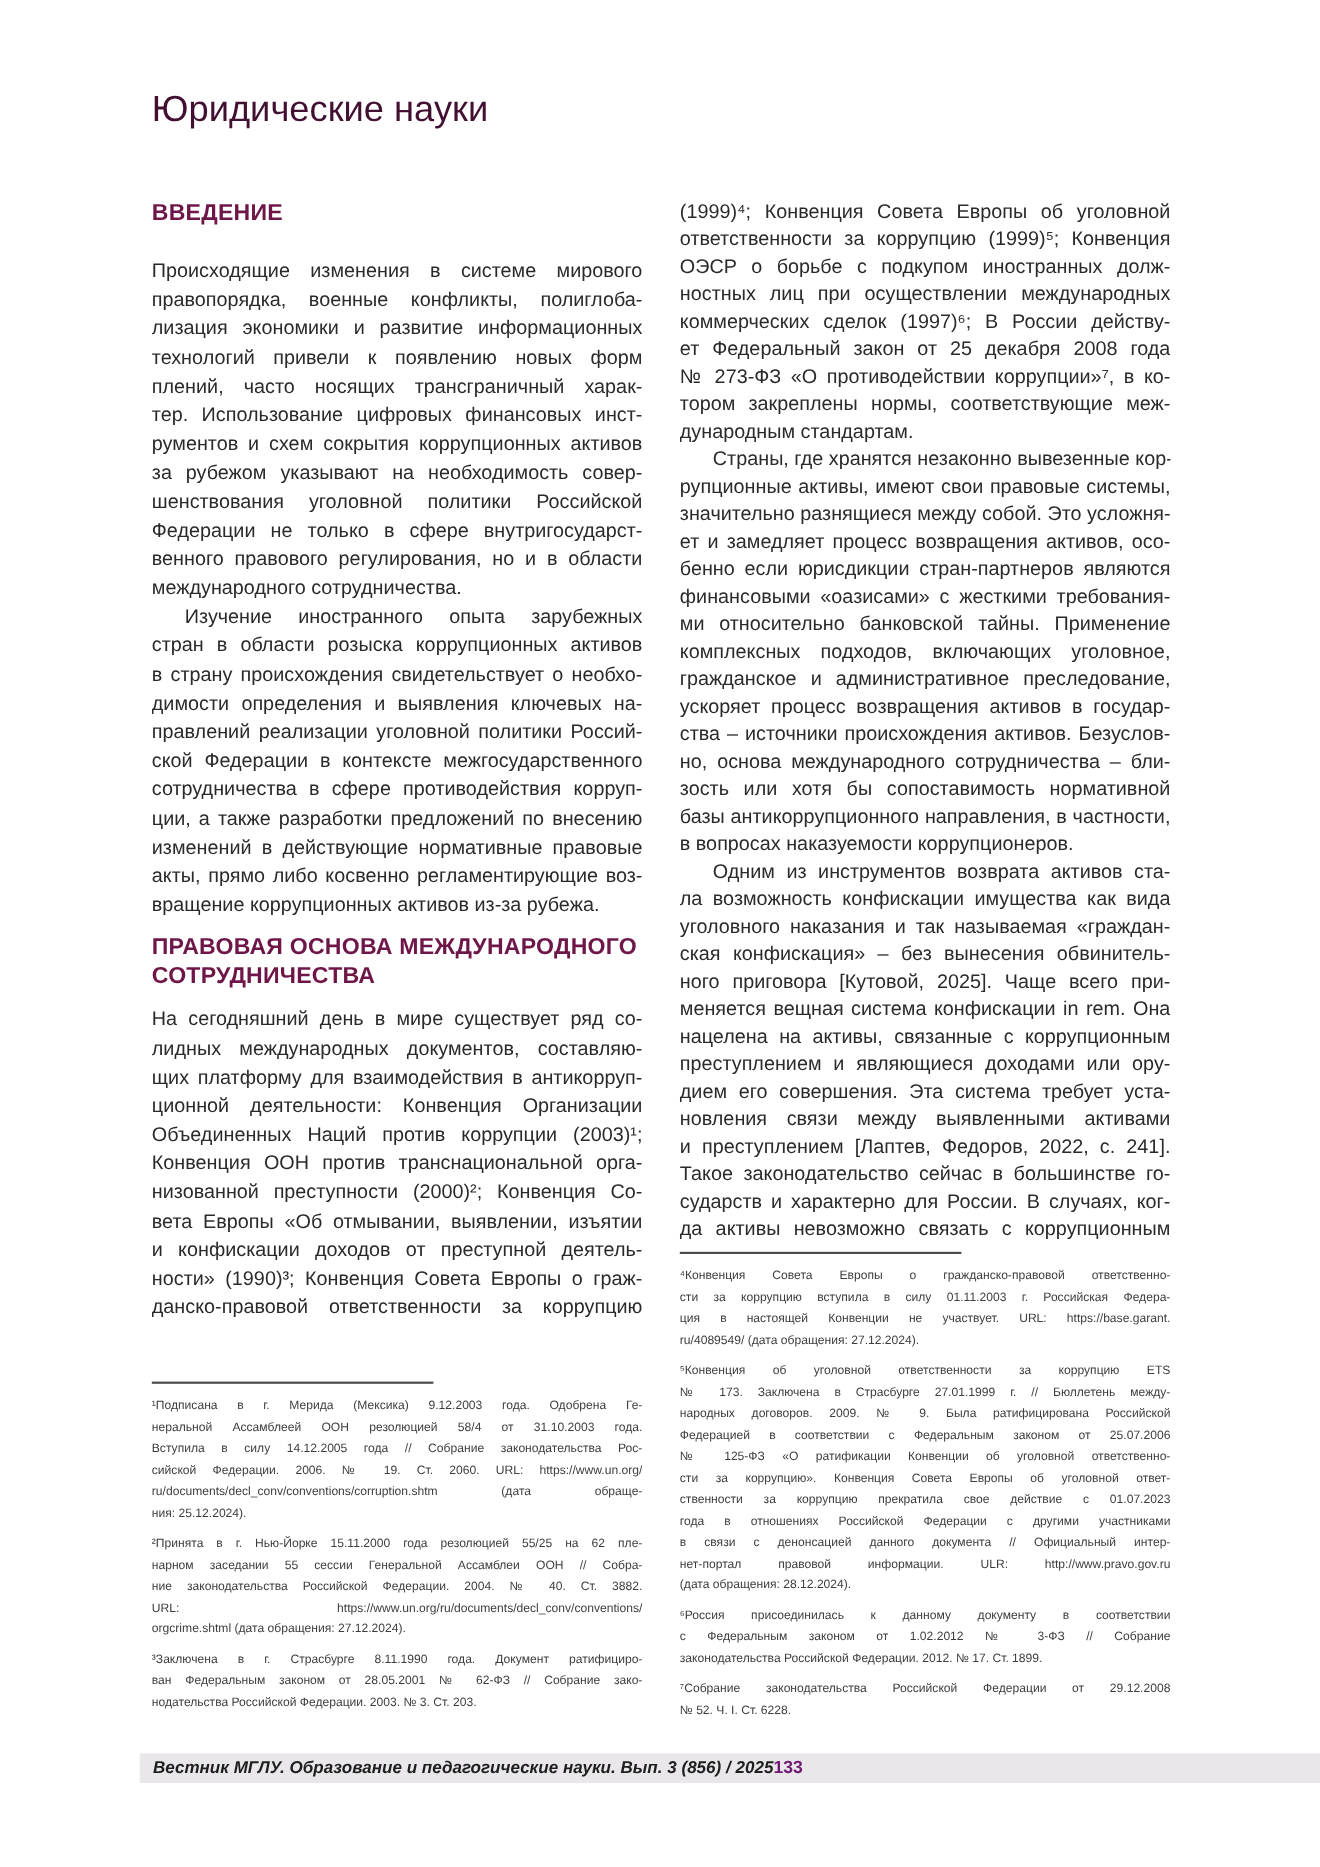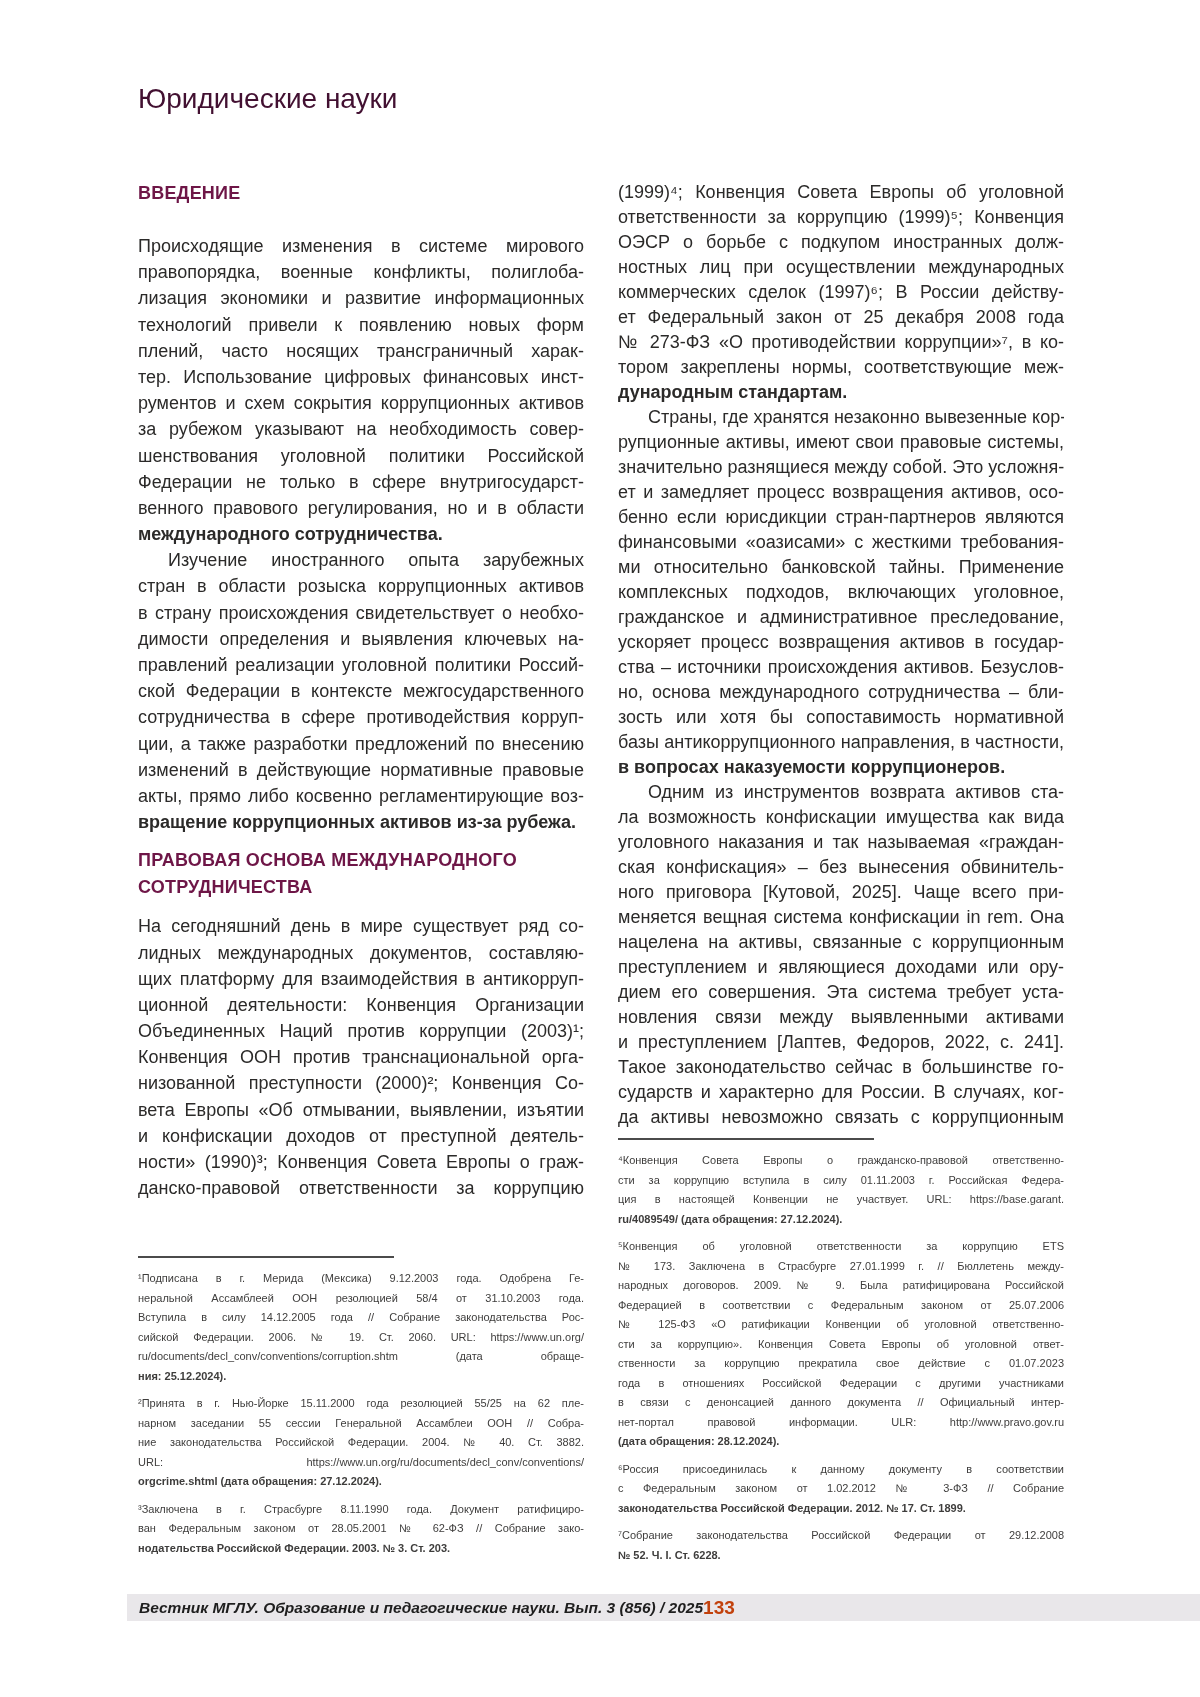--- a/index.html
+++ b/index.html
@@ -1,40 +1,40 @@
 <!DOCTYPE html>
 <html><head>
 <meta charset="utf-8">
 <style>
   html,body{margin:0;padding:0;background:#ffffff;}
   .page{position:relative;width:1200px;height:1697px;background:#ffffff;overflow:hidden;
         font-family:"Liberation Sans","DejaVu Sans",sans-serif;
         --accent:#6E1647;--kicker:#421031;--bar:#E9E7EA;}
-  .kicker{position:absolute;left:138px;top:82px;font-size:28px;line-height:34px;color:var(--kicker);}
+  .kicker{position:absolute;left:138px;top:82px;font-size:33px;line-height:34px;color:var(--kicker);}
   .col{position:absolute;width:446px;font-size:18px;color:#2B2A29;}
   .col-left{left:138px;top:180px;}
   .col-right{left:618px;top:180px;}
   .col-left .line{height:26.2px;line-height:26.2px;}
   .col-right .line{height:25px;line-height:25px;}
-  .h{font-size:18px;font-weight:bold;color:var(--accent);line-height:27px;margin:0 0 26px 0;letter-spacing:.2px;}
+  .h{font-size:21px;font-weight:bold;color:var(--accent);line-height:27px;margin:0 0 26px 0;letter-spacing:.2px;}
   .h:not(:first-child){margin:12px 0 12px 0;}
   .line{text-align:justify;text-align-last:justify;overflow:hidden;white-space:nowrap;}
-  .line.last{text-align-last:left;font-weight:bold;}
+  .line.last{text-align-last:left;}
   .para.indent .line:first-child{text-indent:30px;}
   .it{}
   .footnotes{position:absolute;width:446px;font-size:11px;color:#3E3D3C;}
   .footnotes .line{height:19.5px;line-height:19.5px;}
   .fn{margin-bottom:8px;}
   .fn-left{left:138px;top:1256px;}
   .fn-right{left:618px;top:1138px;}
   .fnrule{width:256px;border-top:2px solid #4B4B4B;margin-bottom:11px;}
   .footer{position:absolute;left:127px;top:1594px;width:1087px;height:27px;background:var(--bar);
           display:flex;align-items:center;justify-content:flex-start;box-sizing:border-box;padding:0 6px 0 12px;}
   .footer .journal{font-style:italic;font-weight:bold;font-size:15.5px;color:#1E1E1E;}
-  .footer .pagenum{font-weight:bold;font-size:19px;color:#c2410c;font-style:normal;}
+  .footer .pagenum{font-weight:bold;font-size:16px;color:#701a75;font-style:normal;}
 </style>
 </head>
 <body>
 
 <div class="page" style="--accent: #6E1647; --kicker: #421031; --bar: #E9E7EA;">
   <div class="kicker">Юридические науки</div>
 
   <div class="col col-left">
       <div class="h">
         <div>ВВЕДЕНИЕ</div>

